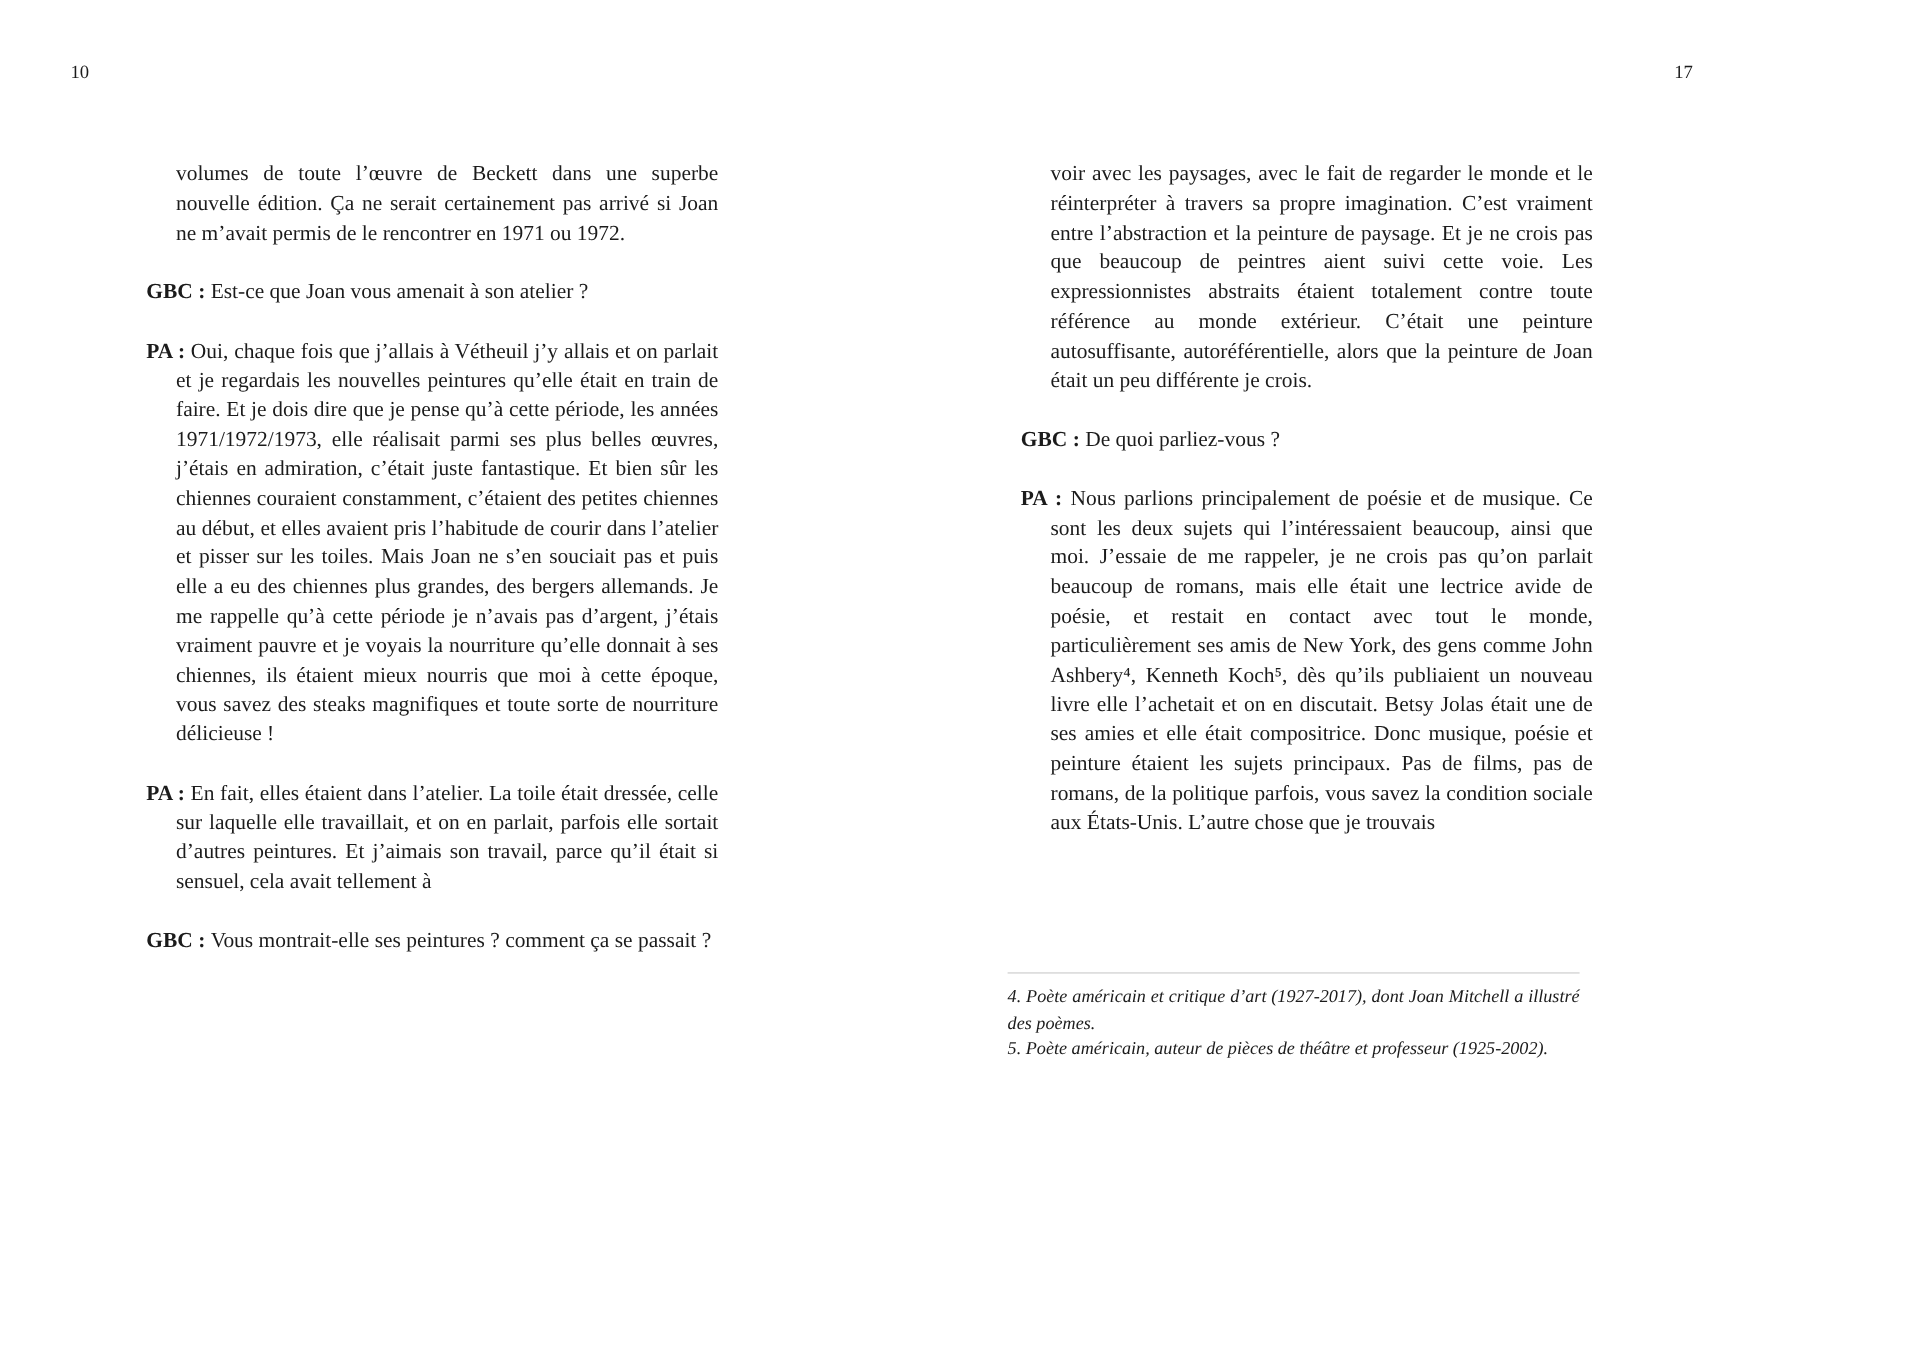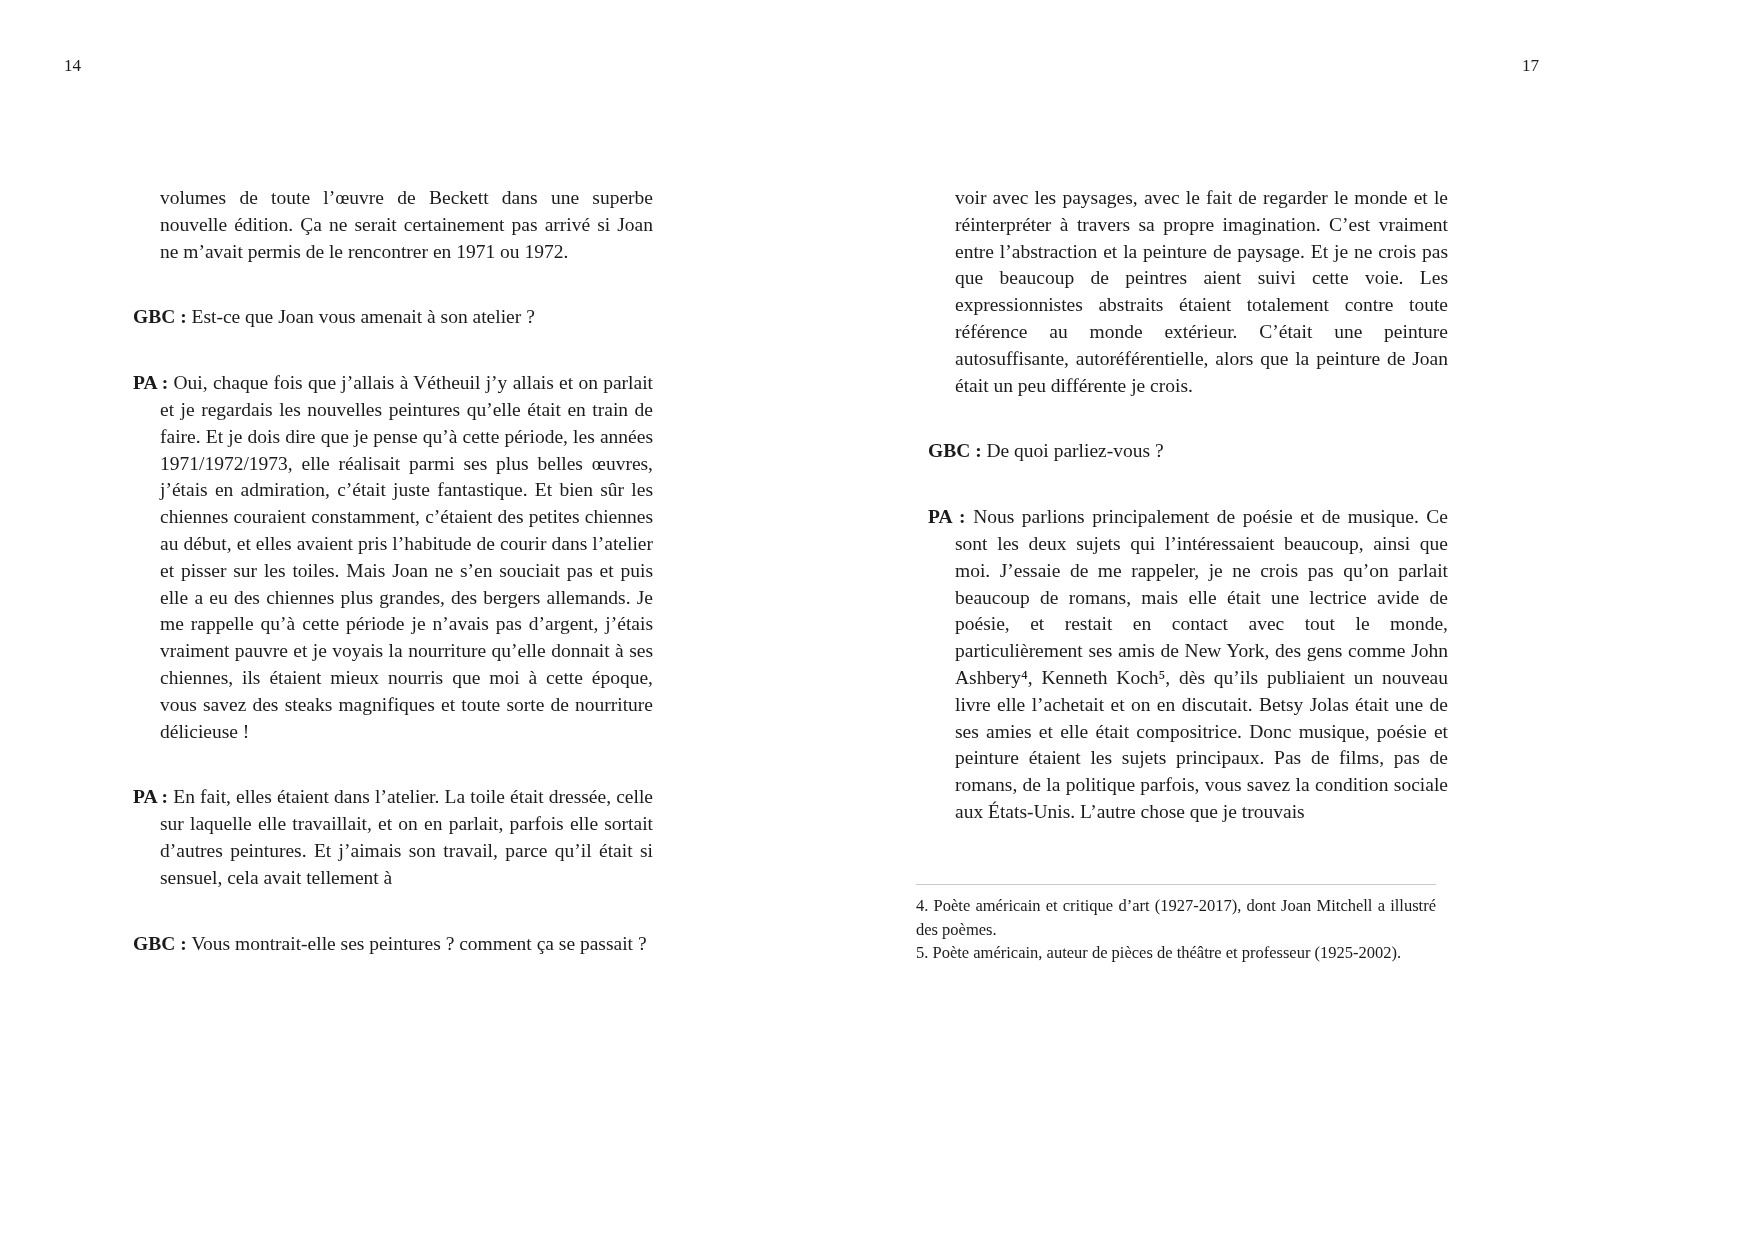--- a/index.html
+++ b/index.html
@@ -26,21 +26,21 @@
   .text-block {
     position: absolute;
     width: 520px;
     font-size: 19.5px;
     line-height: 26.8px;
     text-align: justify;
   }
   .text-block-left  { left: 133px; top: 146px; }
   .text-block-right { left: 928px; top: 146px; }
 
-  .para { margin-bottom: 26.8px; margin-top: 39px; }
+  .para { margin-bottom: 26.8px; }
   .para:last-child { margin-bottom: 0; }
   .para.speech { padding-left: 27px; text-indent: -27px; }
   .para.continuation { padding-left: 27px; }
   .speaker { white-space: pre; font-weight: bold; }
 
   .footnotes {
     position: absolute;
     left: 916px;
     top: 884px;
     width: 520px;
@@ -48,29 +48,30 @@
   .footnote-rule {
     border: none;
     border-top: 1px solid #c9c9c9;
     height: 0;
     margin: 0 0 9px 0;
   }
   .footnote {
     font-size: 16.5px;
     line-height: 23.5px;
     text-align: justify;
+    font-style: italic;
   }
 </style>
 </head>
 <body>
 
 <div class="spread">
 
   <div>
-    <div class="page-number page-number-left">14</div>
+    <div class="page-number page-number-left">10</div>
     <div class="text-block text-block-left">
         <p class="para continuation">volumes de toute l’œuvre de Beckett dans une superbe nouvelle édition. Ça ne serait certainement pas arrivé si Joan ne m’avait permis de le rencontrer en 1971 ou 1972.</p>
         <p class="para speech"><span class="speaker">GBC : </span>Est-ce que Joan vous amenait à son atelier ?</p>
         <p class="para speech"><span class="speaker">PA : </span>Oui, chaque fois que j’allais à Vétheuil j’y allais et on parlait et je regardais les nouvelles peintures qu’elle était en train de faire. Et je dois dire que je pense qu’à cette période, les années 1971/1972/1973, elle réalisait parmi ses plus belles œuvres, j’étais en admiration, c’était juste fantastique. Et bien sûr les chiennes couraient constamment, c’étaient des petites chiennes au début, et elles avaient pris l’habitude de courir dans l’atelier et pisser sur les toiles. Mais Joan ne s’en souciait pas et puis elle a eu des chiennes plus grandes, des bergers allemands. Je me rappelle qu’à cette période je n’avais pas d’argent, j’étais vraiment pauvre et je voyais la nourriture qu’elle donnait à ses chiennes, ils étaient mieux nourris que moi à cette époque, vous savez des steaks magnifiques et toute sorte de nourriture délicieuse !</p>
         <p class="para speech"><span class="speaker">PA : </span>En fait, elles étaient dans l’atelier. La toile était dressée, celle sur laquelle elle travaillait, et on en parlait, parfois elle sortait d’autres peintures. Et j’aimais son travail, parce qu’il était si sensuel, cela avait tellement à</p>
         <p class="para speech"><span class="speaker">GBC : </span>Vous montrait-elle ses peintures ? comment ça se passait ?</p>
       </div>
   </div>
 
   <div>

